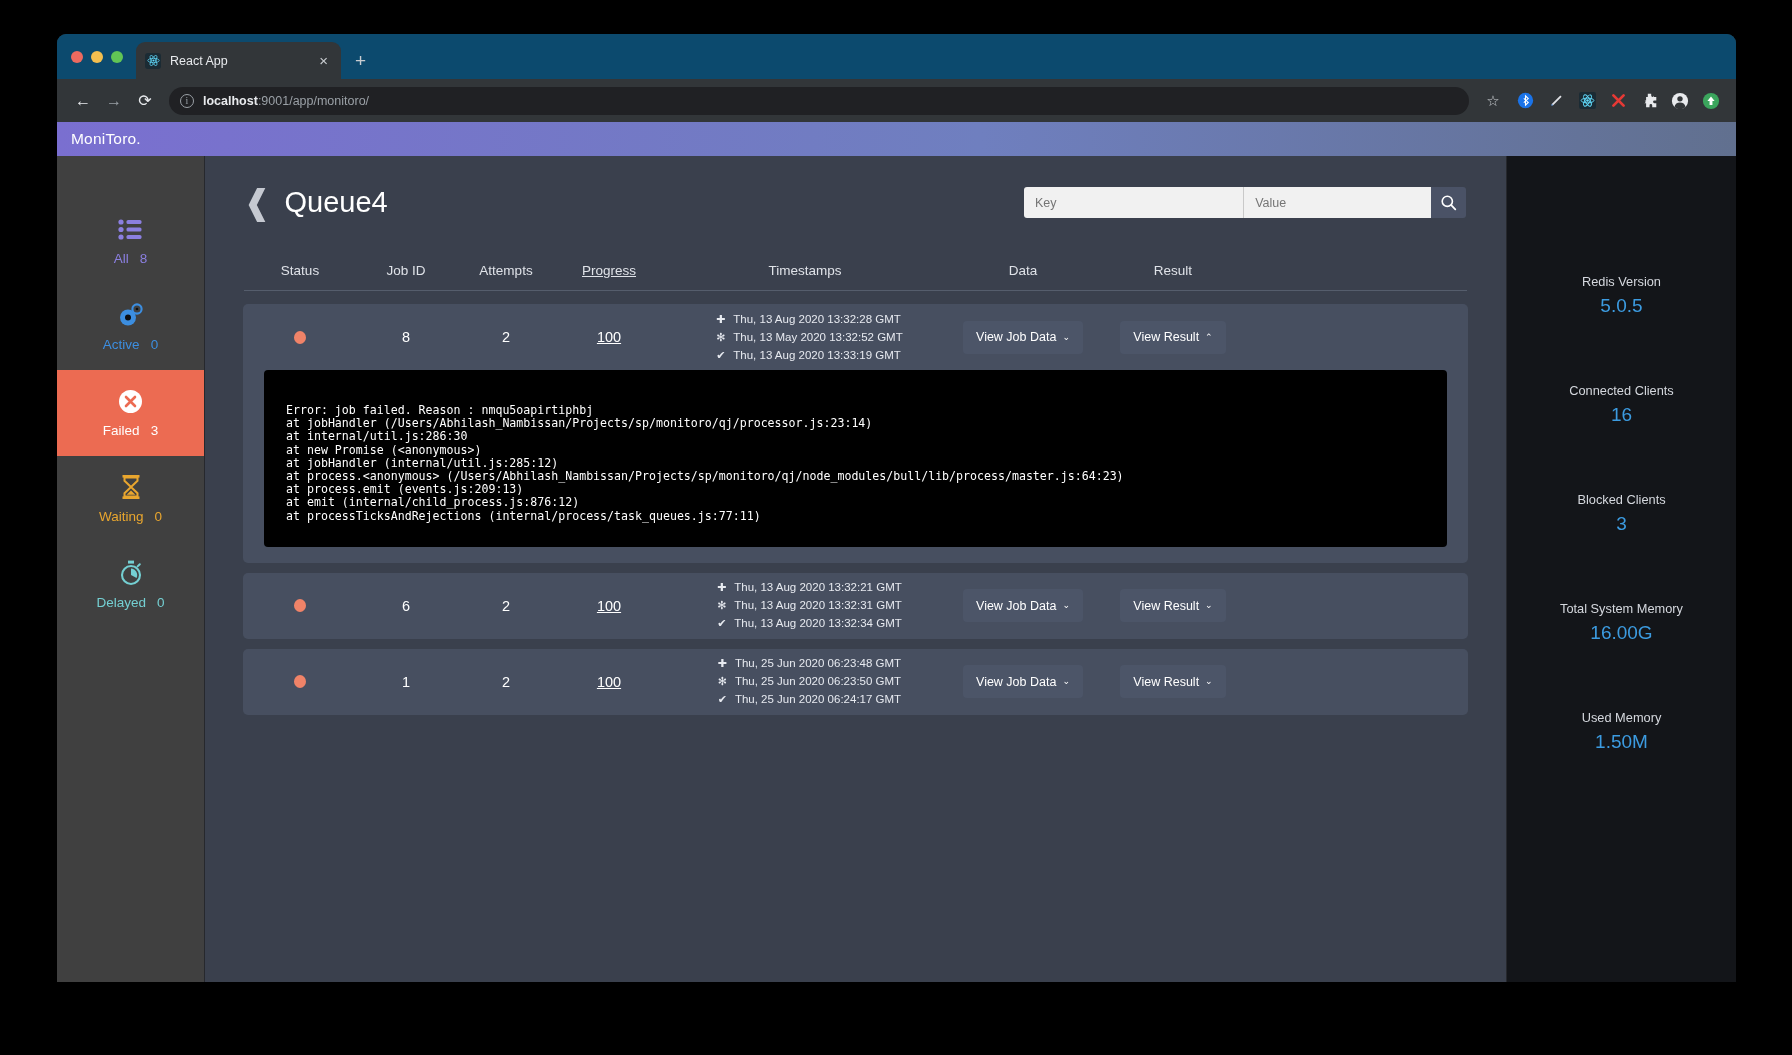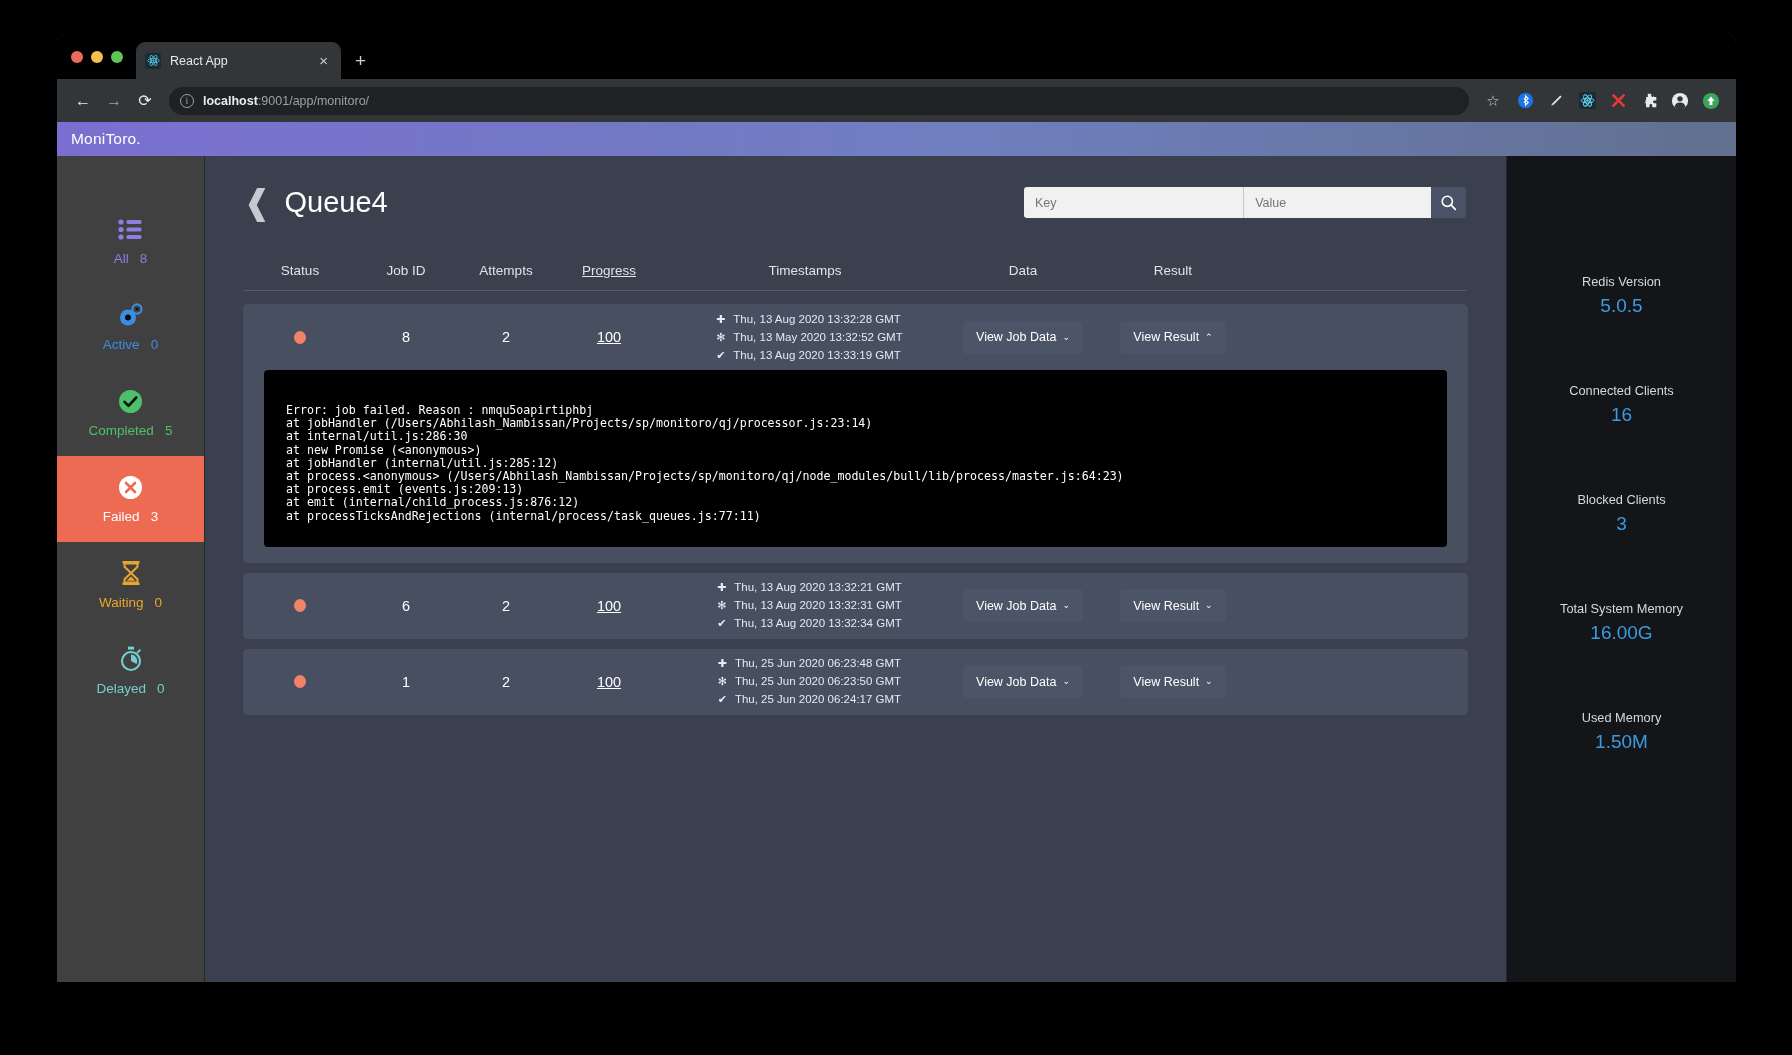--- a/index.html
+++ b/index.html
@@ -16,21 +16,21 @@
     left: 57px; top: 34px;
     width: 1679px; height: 948px;
     background: #323639;
     border-radius: 9px 9px 0 0;
     overflow: hidden;
   }
 
   
   .tabstrip {
     height: 45px;
-    background: #000000;
+    background: #0c4a6e;
     display: flex;
     align-items: flex-end;
     padding-left: 12px;
     position: relative;
   }
   .traffic {
     display: flex; gap: 8px;
     position: absolute; left: 14px; top: 17px;
   }
   .dot { width: 12px; height: 12px; border-radius: 50%; }
@@ -393,32 +393,20 @@
               <circle cx="10" cy="14.5" r="3" fill="#0d0e11"></circle>
               <circle cx="19" cy="6" r="1.3" fill="#0d0e11"></circle>
             </svg>
           </span>
           <span class="navlabel" style="color:#3c8ee0">
             <span>Active</span>
               <span>0</span>
           </span>
         </div>
 
-        <div class="navitem">
-          <span class="navicon">
-            <svg width="25" height="25" viewBox="0 0 25 25">
-              <circle cx="12.5" cy="12.5" r="11.5" fill="#4cc16a"></circle>
-              <path d="M6.6 12.8l3.9 4.1 7.8-8.4" fill="none" stroke="#0d0e11" stroke-width="2.6" stroke-linecap="round" stroke-linejoin="round"></path>
-            </svg>
-          </span>
-          <span class="navlabel" style="color:#4cc16a">
-            <span>Completed</span>
-              <span>5</span>
-          </span>
-        </div>
 
         <div class="navitem selected">
           <span class="navicon">
             <svg width="25" height="25" viewBox="0 0 25 25">
               <circle cx="12.5" cy="12.5" r="11.5" fill="#ffffff"></circle>
               <path d="M8 8l9 9M17 8l-9 9" stroke="#ec6b52" stroke-width="2.6" stroke-linecap="round"></path>
             </svg>
           </span>
           <span class="navlabel">
             <span>Failed</span>

